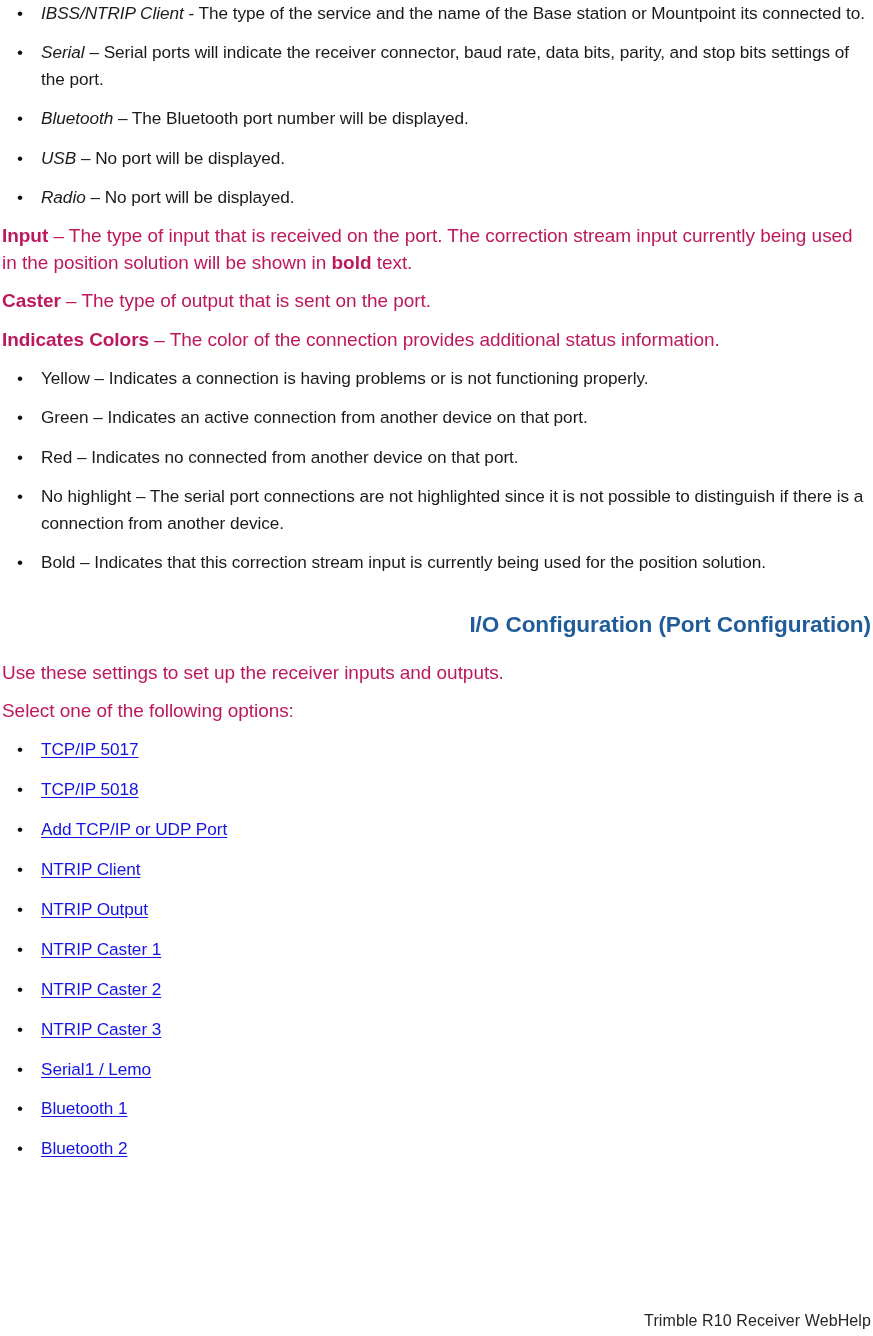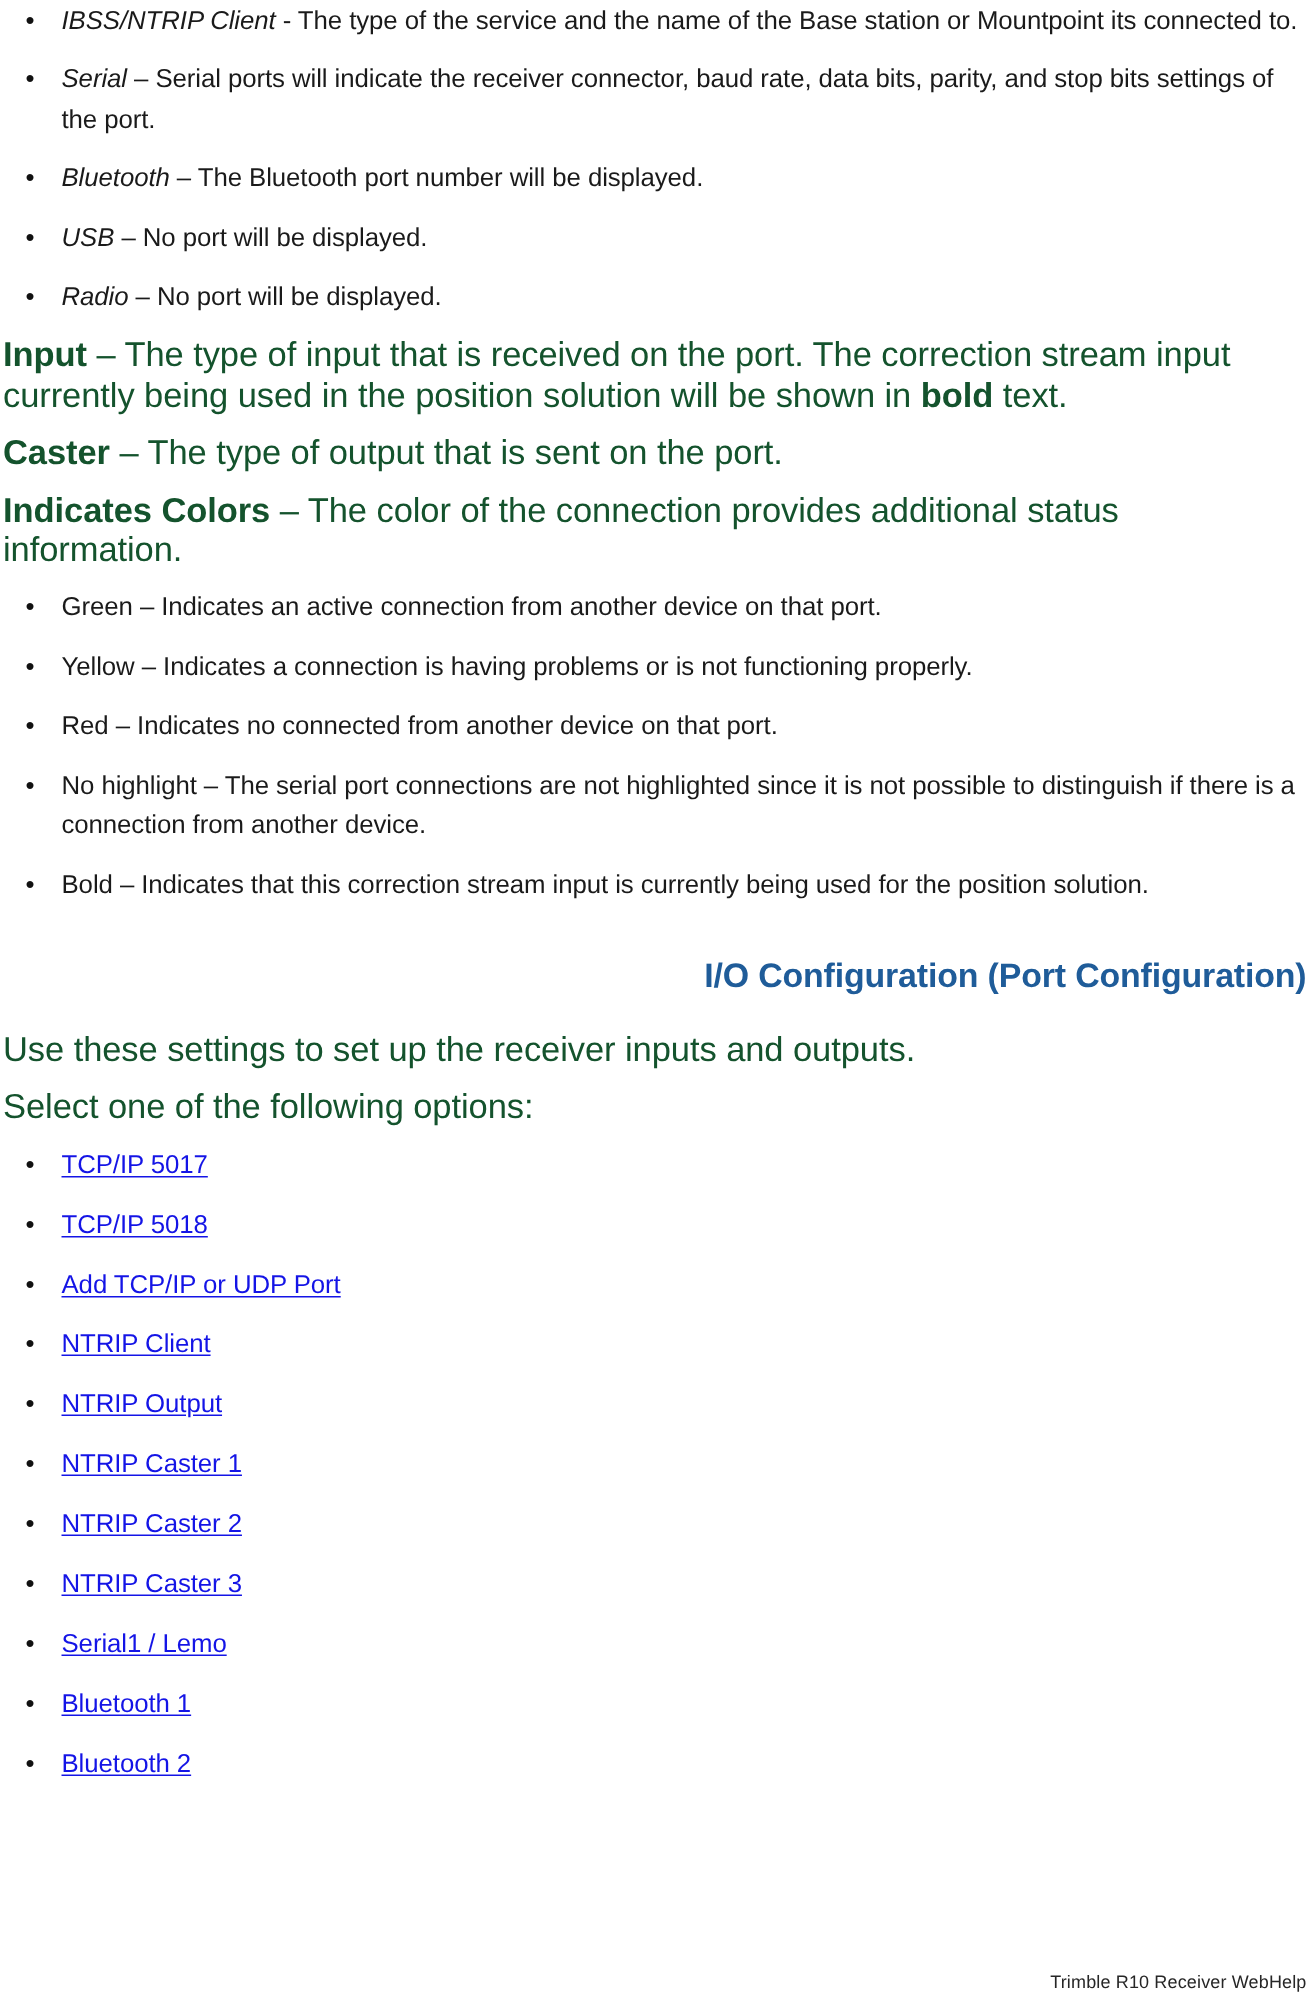--- a/index.html
+++ b/index.html
@@ -29,23 +29,23 @@
     position: absolute;
     left: 2px;
     top: 0px;
     width: 869px;
   }
 
   
   p.body-para {
     margin: 0 0 0 0;
     padding: 0 0 0 0;
-    font-size: 23px;
+    font-size: 19px;
     line-height: 26.4px;
-    color: #14532d;
+    color: #be185d;
     letter-spacing: -0.05px;
   }
 
   .para-block { margin-bottom: 12px; }
 
   
   ul.bullets {
     list-style: none;
     margin: 0;
     padding: 0;
@@ -109,21 +109,21 @@
     text-align: center;
   }
 
   
   .footer {
     position: absolute;
     left: 0;
     right: 2px;
     bottom: 4px;
     text-align: right;
-    font-size: 12px;
+    font-size: 16px;
     line-height: 22px;
     color: #262626;
     letter-spacing: 0.1px;
   }
 </style>
 </head>
 <body>
 
 <div class="page">
   <div class="content">
@@ -148,22 +148,22 @@
       </p>
     </div>
 
     <div class="para-block">
       <p class="body-para">
         <span class="lead-bold">Indicates Colors</span><span> – </span><span>The color of the connection provides additional status information.</span>
       </p>
     </div>
 
     <ul class="bullets text-list" id="connection-colors-list">
+        <li><span class="bullet-dot"></span><span>Yellow</span><span> – </span><span>Indicates a connection is having problems or is not functioning properly.</span></li>
         <li><span class="bullet-dot"></span><span>Green</span><span> – </span><span>Indicates an active connection from another device on that port.</span></li>
-        <li><span class="bullet-dot"></span><span>Yellow</span><span> – </span><span>Indicates a connection is having problems or is not functioning properly.</span></li>
         <li><span class="bullet-dot"></span><span>Red</span><span> – </span><span>Indicates no connected from another device on that port.</span></li>
         <li><span class="bullet-dot"></span><span>No highlight</span><span> – </span><span>The serial port connections are not highlighted since it is not possible to distinguish if there is a connection from another device.</span></li>
         <li><span class="bullet-dot"></span><span>Bold</span><span> – </span><span>Indicates that this correction stream input is currently being used for the position solution.</span></li>
       </ul>
 
     <div class="heading-block">
       <h2 class="section-heading">I/O Configuration (Port Configuration)</h2>
     </div>
 
     <div class="para-block">

